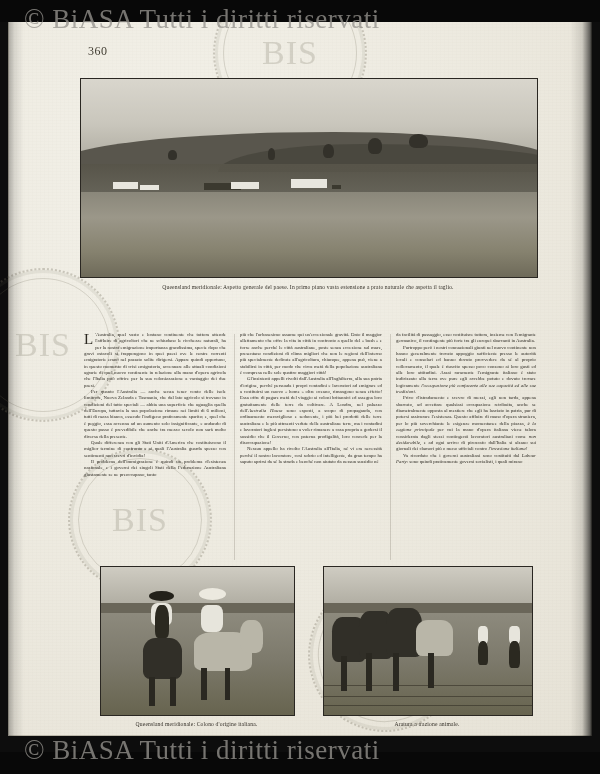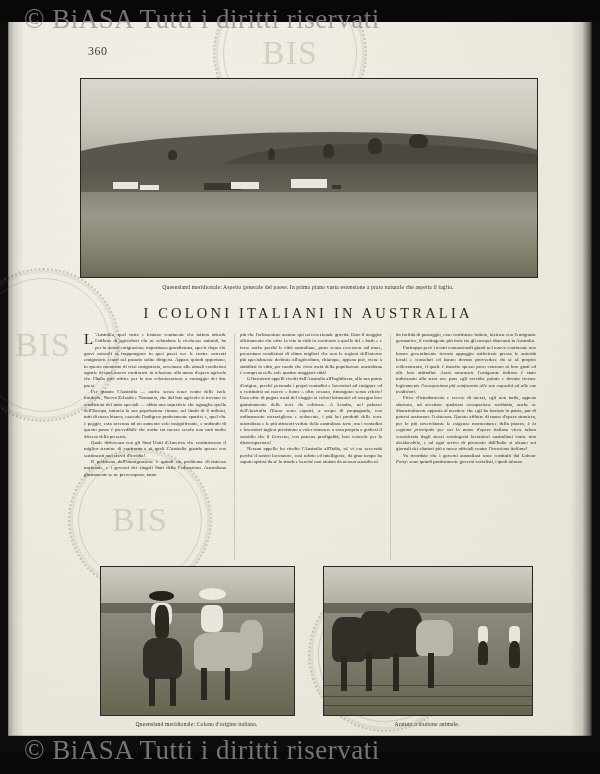--- a/index.html
+++ b/index.html
@@ -290,21 +290,20 @@
       <div class="bldg" style="left:46%; top:50.5%; width:8%; height:4.4%;"></div>
       <div class="bldgdark" style="left:55%; top:53.5%; width:2%; height:2%;"></div>
       <div class="treedot" style="left:19%; top:36%; width:2%; height:5%;"></div>
       <div class="treedot" style="left:41%; top:35%; width:1.6%; height:6%;"></div>
       <div class="treedot" style="left:53%; top:33%; width:2.4%; height:7%;"></div>
       <div class="treedot" style="left:63%; top:30%; width:3%; height:8%;"></div>
       <div class="treedot" style="left:72%; top:28%; width:4%; height:7%;"></div>
     </div>
     <div class="figcap" id="fig-top-cap">Queensland meridionale: Aspetto generale del paese. In primo piano vasta estensione a prato naturale che aspetta il taglio.</div>
 
-    <div id="headline">I COLONI ITALIANI IN AUSTRALIA</div>
 
     <div id="cols">
       <div class="colrule v1"></div>
       <div class="colrule v2"></div>
 
       <div class="col c1">
         <p class="first"><span class="dropcap">L</span><span>'Australia, quel vasto e lontano continente che tuttora attende l'affluire di agricoltori che ne schiudano le ricchezze naturali, ha per la nostra emigrazione importanza grandissima, specie dopo che gravi ostacoli si frappongono in quei paesi ove le nostre correnti emigratorie erano nel passato solite dirigersi. Appare quindi opportuno, in questo momento di crisi emigratoria, accennare alle attuali condizioni agrarie di quel nuovo continente in relazione alla mano d'opera agricola che l'Italia può offrire per la sua colonizzazione a vantaggio dei due paesi.</span></p>
         <p><span>Per quanto l'Australia — anche senza tener conto delle isole limitrofe, Nuova Zelanda e Tasmania, che dal lato agricolo si trovano in condizioni del tutto speciali — abbia una superficie che uguaglia quella dell'Europa, tuttavia la sua popolazione rimane nei limiti di 6 milioni, tutti di razza bianca, essendo l'indigeno praticamente sparito; e, quel che è peggio, essa accenna ad un aumento solo insignificante, e andando di questo passo è prevedibile che anche tra mezzo secolo non sarà molto diversa della presente.</span></p>
         <p><span>Quale differenza con gli Stati Uniti d'America che costituiscono il miglior termine di confronto e ai quali l'Australia guarda spesso con sentimenti non scevri d'invidia!</span></p>
         <p><span>Il problema dell'immigrazione è quindi un problema d'esistenza nazionale, e i governi dei singoli Stati della Federazione Australiana giustamente se ne preoccupano, tanto</span></p>

